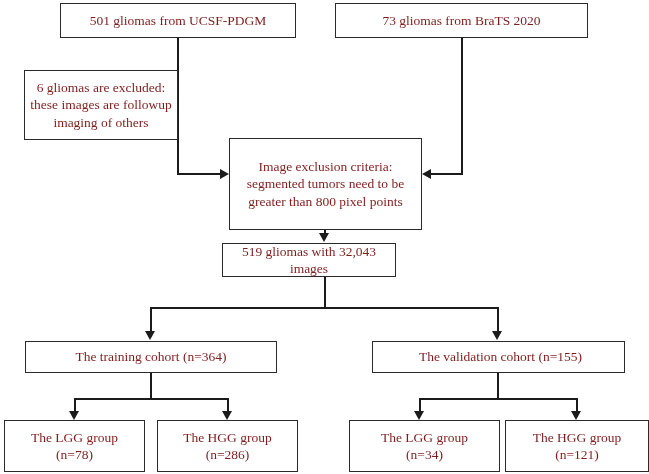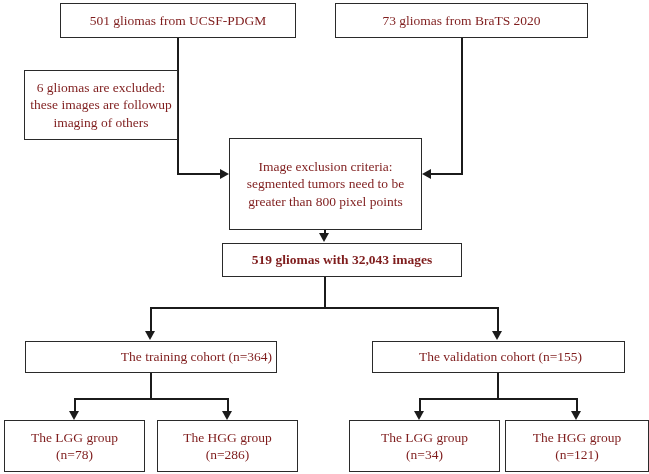--- a/index.html
+++ b/index.html
@@ -81,25 +81,25 @@
 these images are followup
 imaging of others</span>
   </div>
 
   <div class="node" style="left:229px; top:138px; width:193px; height:92px;">
     <span class="txt">Image exclusion criteria:
 segmented tumors need to be
 greater than 800 pixel points</span>
   </div>
 
-  <div class="node" style="left:222px; top:243px; width:240px; height:34px;font-weight:bold;">
+  <div class="node" style="left:222px; top:243px; width:174px; height:34px;">
     <span class="txt">519 gliomas with 32,043 images</span>
   </div>
 
-  <div class="node" style="left:25px; top:341px; width:252px; height:32px;justify-content:flex-end;">
+  <div class="node" style="left:25px; top:341px; width:252px; height:32px;">
     <span class="txt">The training cohort (n=364)</span>
   </div>
 
   <div class="node" style="left:372px; top:341px; width:253px; height:32px;padding-left:8px;">
     <span class="txt">The validation cohort (n=155)</span>
   </div>
 
   <div class="node" style="left:4px; top:420px; width:141px; height:52px;">
     <span class="txt">The LGG group
 (n=78)</span>

